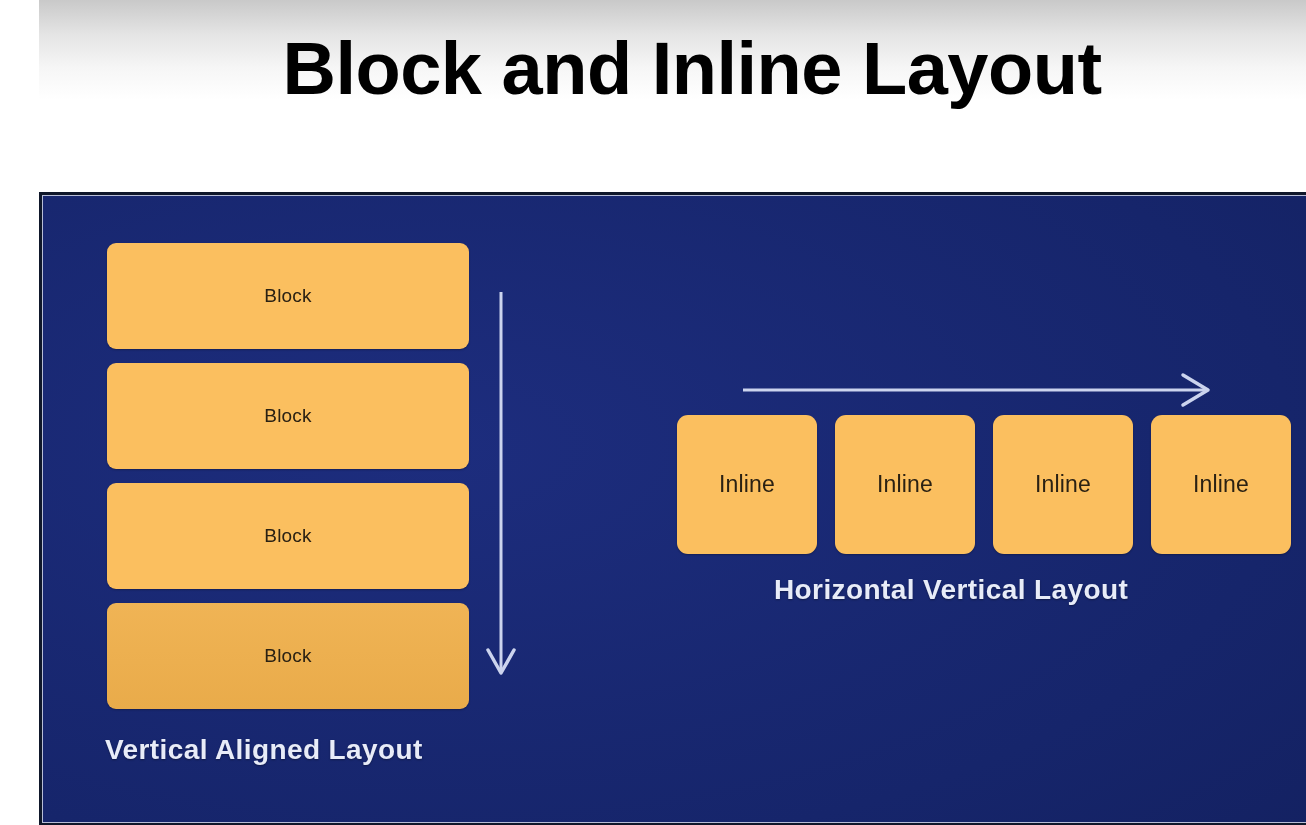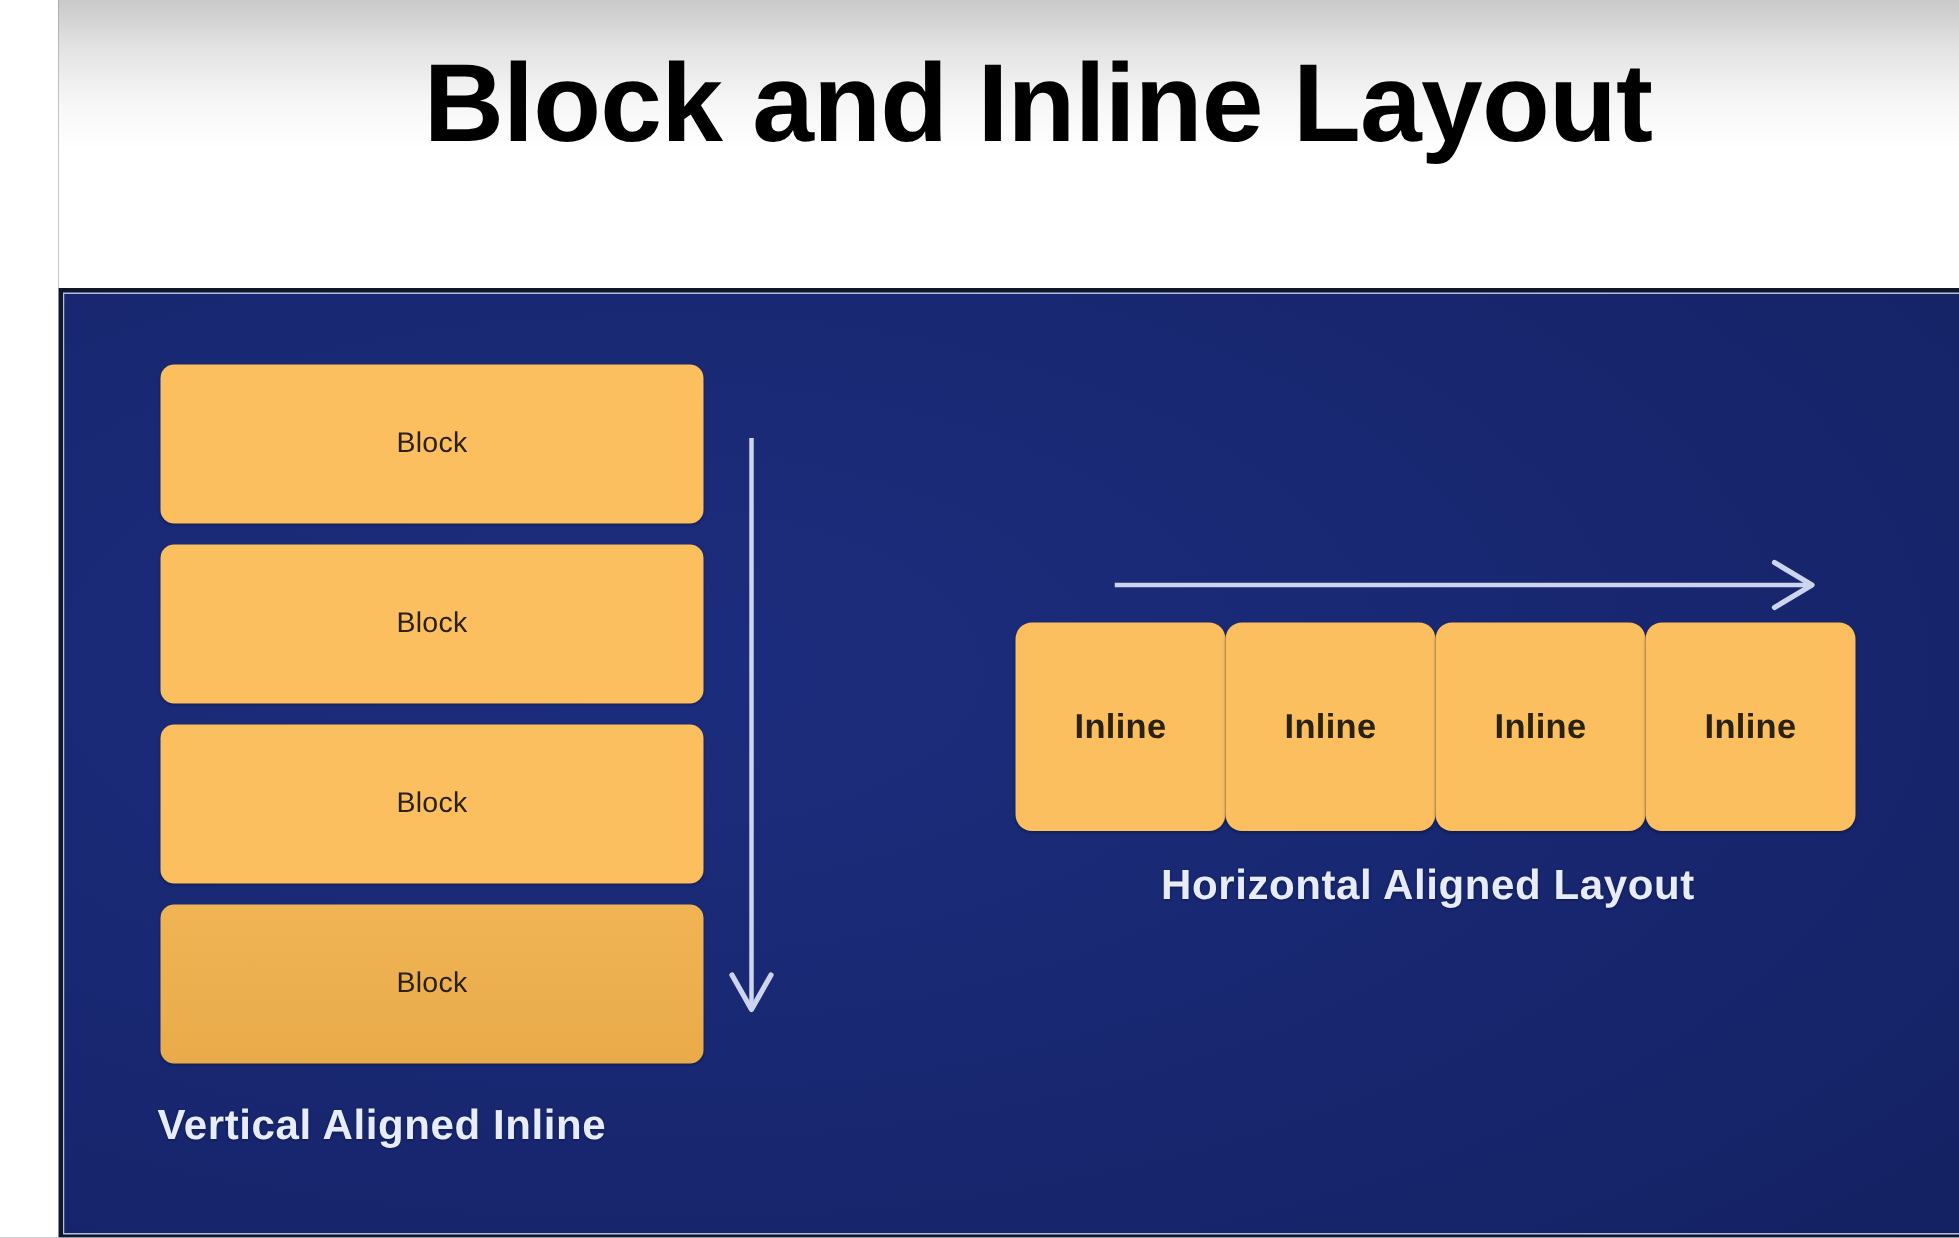--- a/index.html
+++ b/index.html
@@ -107,21 +107,21 @@
     width: 36px;
     height: 388px;
   }
 
   
   .inline-row {
     position: absolute;
     left: 634px;
     top: 219px;
     display: flex;
-    font-weight: bold;
+    gap: 18px;
   }
   .inline-box {
     width: 140px;
     height: 139px;
     border-radius: 11px;
     background: #fbbf5f;
     box-shadow: 0 1px 2px rgba(0,0,0,0.28);
     display: flex;
     align-items: center;
     justify-content: center;
@@ -211,20 +211,20 @@
           <span class="inline-label">Inline</span>
         </div>
         <div class="inline-box">
           <span class="inline-label">Inline</span>
         </div>
         <div class="inline-box">
           <span class="inline-label">Inline</span>
         </div>
       </div>
 
-      <div class="caption caption-horizontal">Horizontal Aligned Layout</div>
-
-      <div class="caption caption-vertical">Vertical Aligned Inline</div>
+      <div class="caption caption-horizontal">Horizontal Vertical Layout</div>
+
+      <div class="caption caption-vertical">Vertical Aligned Layout</div>
 
     </div>
   </div>
 
 </div>
 
 </body></html>

